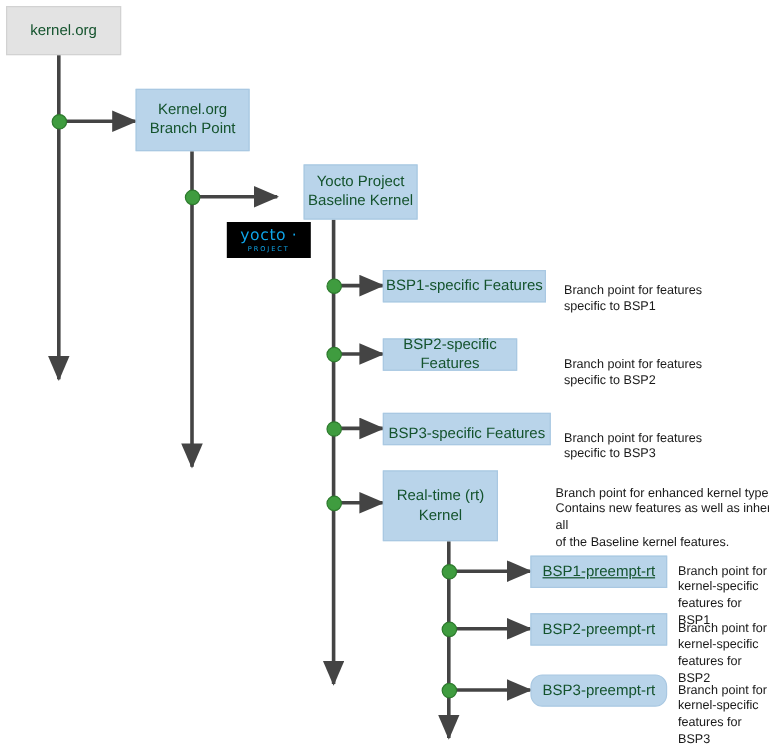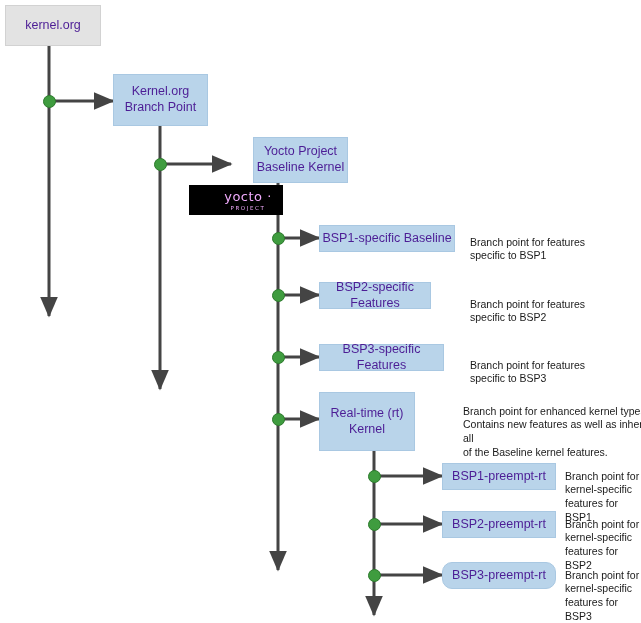--- a/index.html
+++ b/index.html
@@ -27,46 +27,45 @@
     pointer-events: none;
   }
   .node {
     position: absolute;
     box-sizing: border-box;
     display: flex;
     align-items: center;
     justify-content: center;
     text-align: center;
     font-size: 12.5px;
-    color: #4c1d95;
+    color: #14532d;
     line-height: 1.25;
   }
   .node-kernelorg {
     background: #e3e3e3;
     border: 1px solid #d2d2d2;
   }
   .node-blue {
     background: #b9d4ea;
     border: 1px solid #a9c8e2;
   }
   .annot {
     position: absolute;
     font-size: 10.5px;
     color: #1a1a1a;
     line-height: 1.3;
   }
   .logo {
     position: absolute;
     background: #000000;
-    color: #f0abfc;
+    color: #0ea5e9;
     display: flex;
     flex-direction: column;
     align-items: center;
     justify-content: center;
-    padding-left: 24px;
   }
   .logo .logo-main {
     font-size: 13px;
     letter-spacing: 0.5px;
     font-family: "DejaVu Sans", sans-serif;
   }
   .logo .logo-sub {
     font-size: 5.5px;
     letter-spacing: 1.6px;
     margin-top: 1px;
@@ -120,37 +119,37 @@
     <span>Kernel.org
 Branch Point</span>
   </div>
 
   <div class="node node-blue" style="left:231px; top:137px; width:95px; height:46px; white-space:pre-line;margin-left:22px;">
     <span>Yocto Project
 Baseline Kernel</span>
   </div>
 
   <div class="node node-blue" style="left:319px; top:225px; width:136px; height:27px;">
-    <span>BSP1-specific Baseline</span>
+    <span>BSP1-specific Features</span>
   </div>
 
   <div class="node node-blue" style="left:319px; top:282px; width:112px; height:27px;">
     <span>BSP2-specific Features</span>
   </div>
 
-  <div class="node node-blue" style="left:319px; top:344px; width:125px; height:27px;">
+  <div class="node node-blue" style="left:319px; top:344px; width:140px; height:27px;align-items:flex-end;">
     <span>BSP3-specific Features</span>
   </div>
 
   <div class="node node-blue" style="left:319px; top:392px; width:96px; height:59px; white-space:pre-line;">
     <span>Real-time (rt)
 Kernel</span>
   </div>
 
-  <div class="node node-blue" style="left:442px; top:463px; width:114px; height:27px;">
+  <div class="node node-blue" style="left:442px; top:463px; width:114px; height:27px;text-decoration:underline;">
     <span>BSP1-preempt-rt</span>
   </div>
 
   <div class="node node-blue" style="left:442px; top:511px; width:114px; height:27px;">
     <span>BSP2-preempt-rt</span>
   </div>
 
   <div class="node node-blue" style="left:442px; top:562px; width:114px; height:27px;border-radius:10px;">
     <span>BSP3-preempt-rt</span>
   </div>

